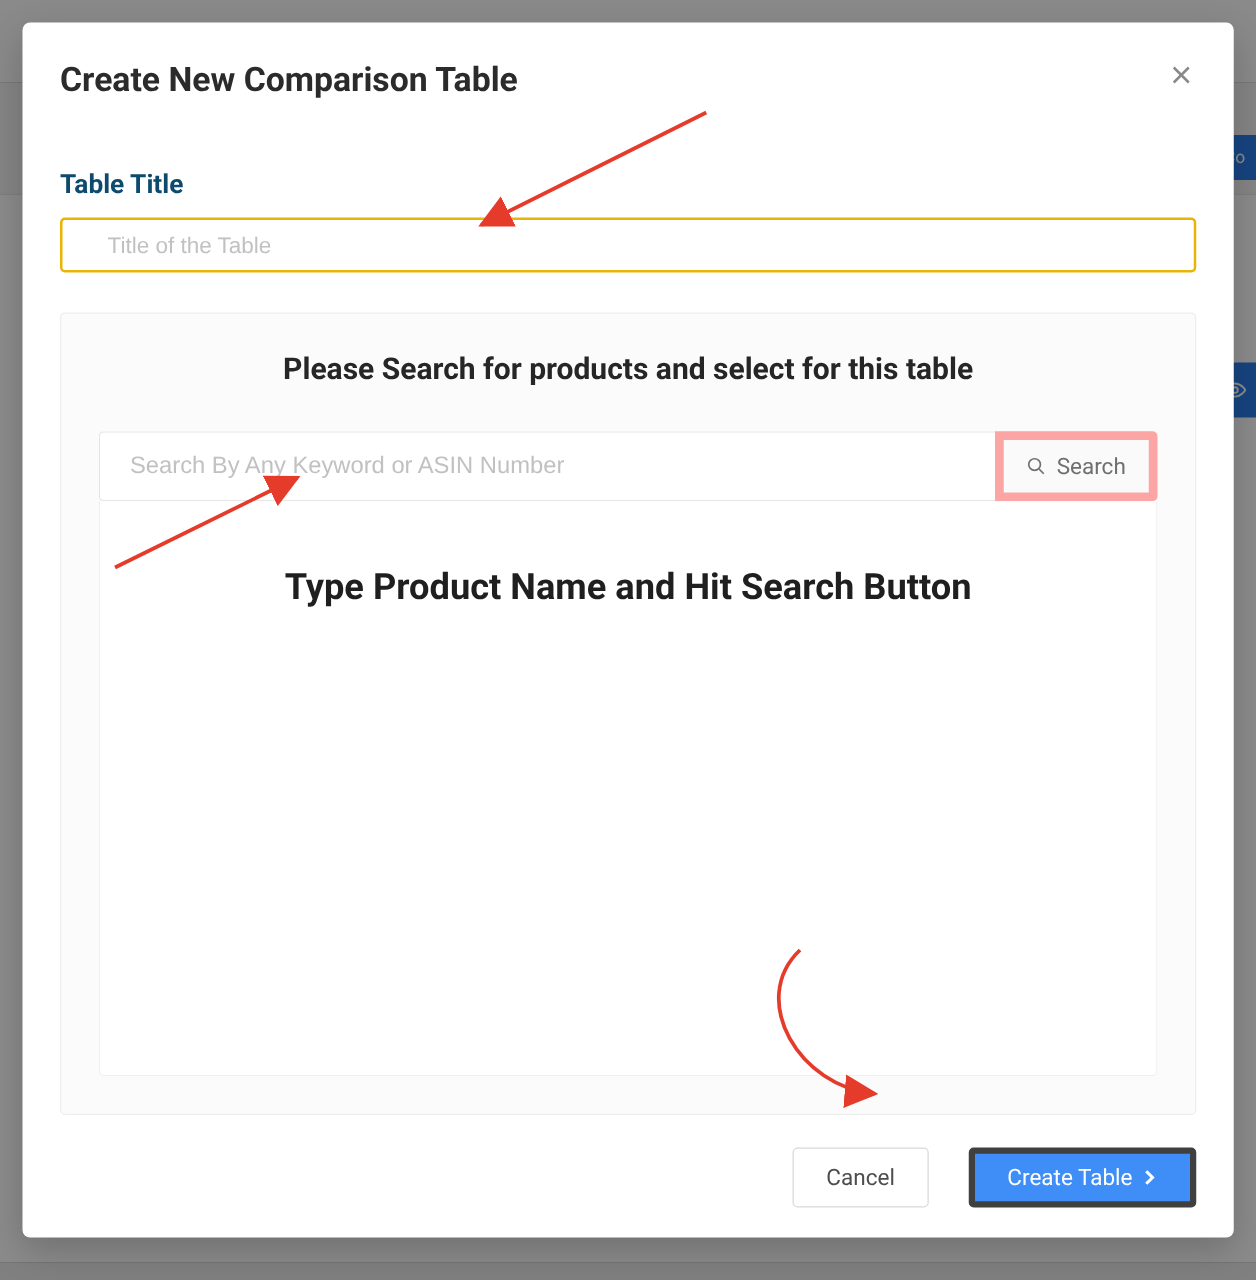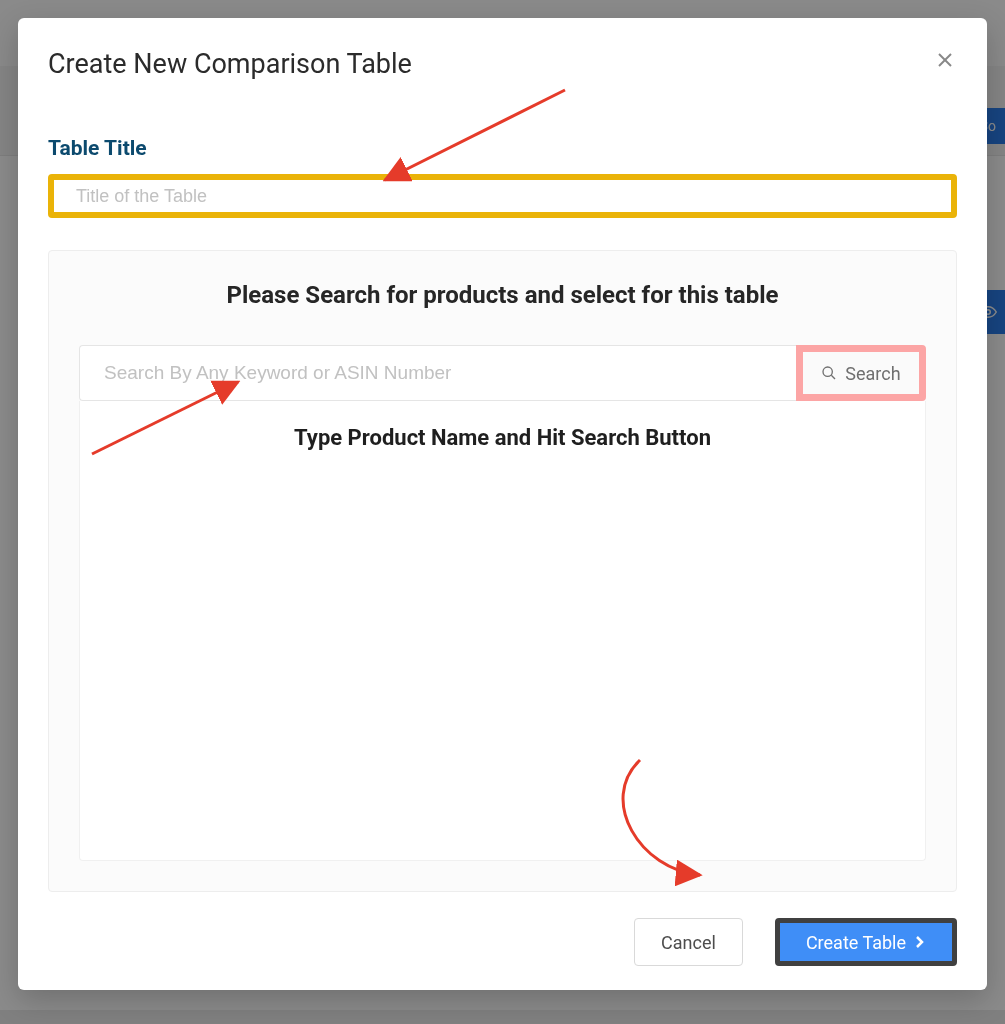--- a/index.html
+++ b/index.html
@@ -73,21 +73,21 @@
       display: flex;
       flex-direction: column;
     }
     .modal-header {
       display: flex;
       align-items: flex-start;
       justify-content: space-between;
     }
     .modal-title {
       font-size: 27px;
-      font-weight: 400;
+      font-weight: 700;
       color: #2b2b2b;
     }
     .close {
       cursor: pointer;
       color: #888;
       width: 24px; height: 24px;
       display: flex; align-items: center; justify-content: center;
       font-size: 22px;
     }
     .close svg { width: 16px; height: 16px; stroke: #888; stroke-width: 2; }
@@ -95,23 +95,23 @@
     .label {
       margin-top: 56px;
       font-size: 21px;
       font-weight: 700;
       color: #0c4a6e;
     }
     .title-input {
       margin-top: 14px;
       width: 100%;
       height: 44px;
-      border: 6px solid #eab308;
+      border: 2px solid #eab308;
       border-radius: 4px;
-      padding: 0 22px;
+      padding: 0 36px;
       font-size: 18px;
       color: #191919;
       outline: none;
     }
     .title-input::placeholder { color: #c1c1c1; }
 
     .search-panel {
       margin-top: 32px;
       background: #fbfbfb;
       border: 1px solid #ededed;
@@ -167,24 +167,24 @@
       flex: 1;
       background: #fff;
       border: 1px solid #f0f0f0;
       border-top: none;
       border-radius: 0 0 4px 4px;
       position: relative;
       min-height: 360px;
     }
     .results-hint {
       position: absolute;
-      top: 24px;
+      top: 52px;
       left: 0; right: 0;
       text-align: center;
-      font-size: 22px;
+      font-size: 29px;
       font-weight: 700;
       color: #1f1f1f;
     }
 
     .modal-footer {
       margin-top: 26px;
       display: flex;
       justify-content: flex-end;
       gap: 16px;
     }

